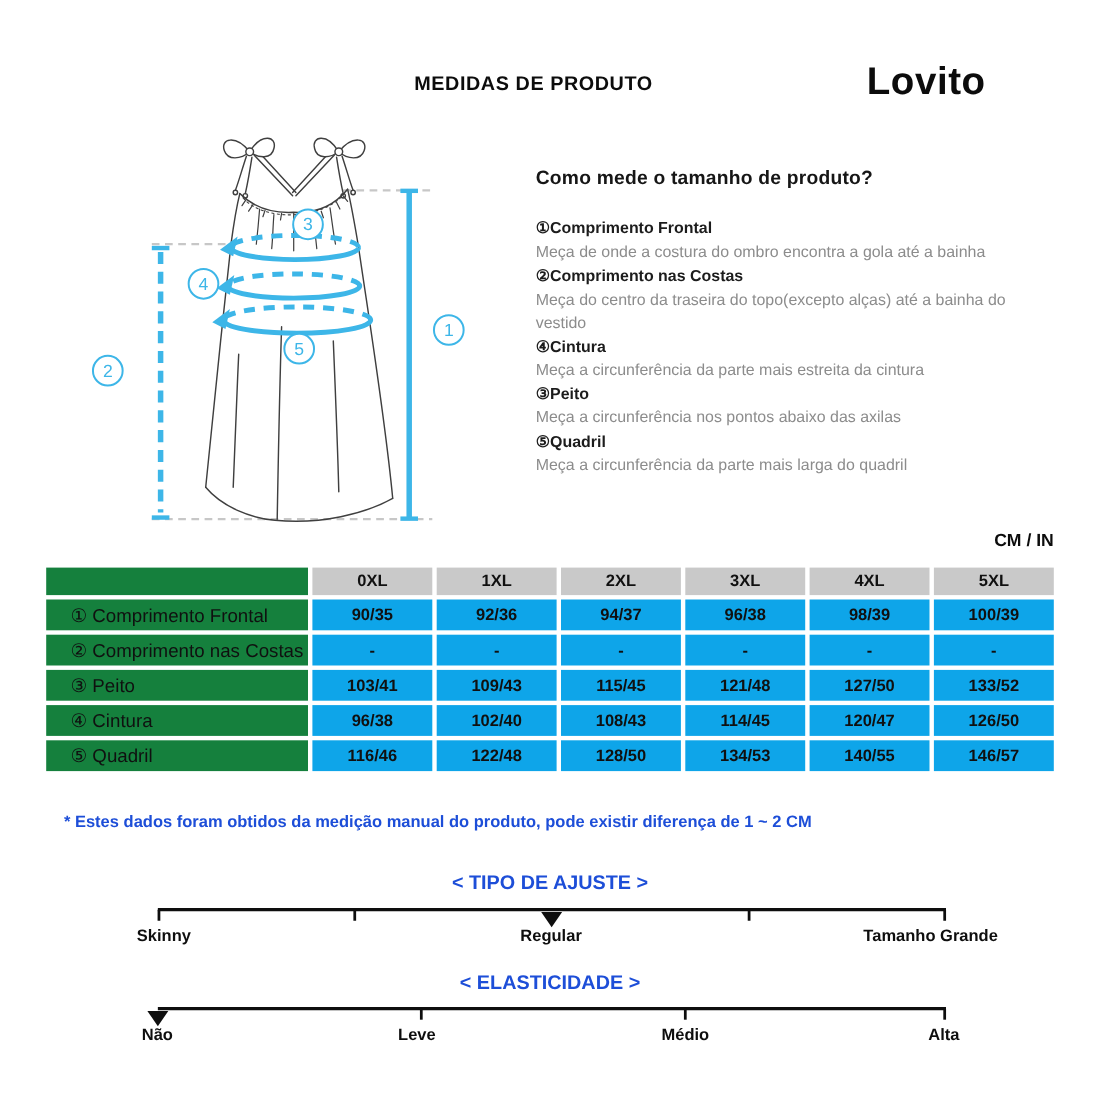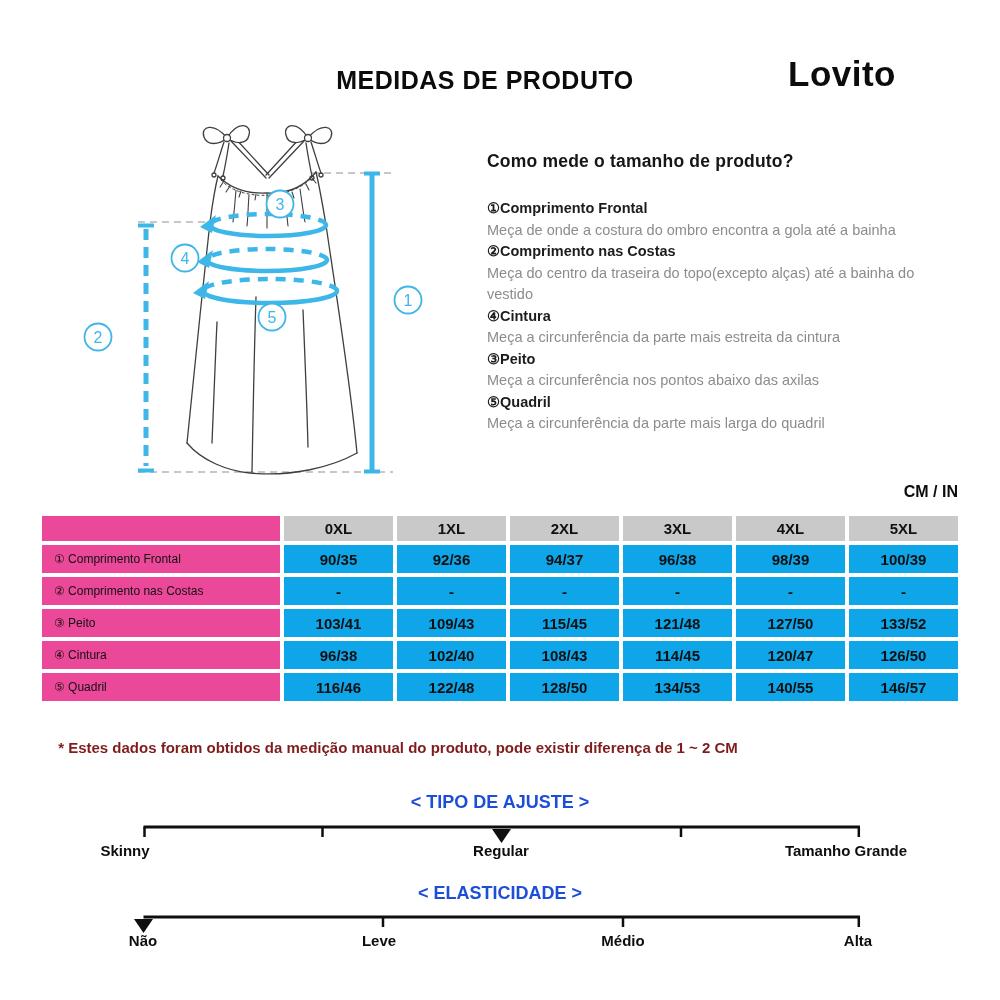--- a/index.html
+++ b/index.html
@@ -1,43 +1,43 @@
 <!DOCTYPE html>
 <html><head>
 <meta charset="utf-8">
 <style>
   * { margin:0; padding:0; box-sizing:border-box; }
   html,body { background:#fff; }
   body { font-family:"Liberation Sans", sans-serif; color:#111; }
   #canvas { position:relative; width:1000px; height:1000px; background:#fff; overflow:hidden; }
 
   .page-title { position:absolute; left:0; top:66px; width:970px; text-align:center;
-    font-size:25px; font-weight:bold; letter-spacing:.5px; color:#0c0c0c; }
+    font-size:18px; font-weight:bold; letter-spacing:.5px; color:#0c0c0c; }
   .brand { position:absolute; left:788px; top:54px; width:212px; font-size:35px;
     font-weight:bold; letter-spacing:.5px; color:#0c0c0c; }
 
   .guide { position:absolute; left:487px; top:151px; width:470px; }
   .guide h2 { font-size:17.5px; font-weight:bold; letter-spacing:.2px; margin-bottom:26px; color:#161616; }
   .gi-label { font-size:14.5px; font-weight:bold; color:#1c1c1c; line-height:21.5px; }
   .gi-desc  { font-size:14.5px; color:#8c8c8c; line-height:21.5px; width:437px; }
 
   .unit { position:absolute; left:658px; top:483px; width:300px; text-align:right;
     font-size:16px; font-weight:bold; color:#0c0c0c; }
 
   .table { position:absolute; left:42px; top:516px; width:916px; display:grid;
     grid-template-columns:238px repeat(6,1fr); grid-template-rows:25px repeat(5,28px);
     gap:4px 4px; }
   .cell { display:flex; align-items:center; justify-content:center;
     background:#0ea5e9; font-size:15px; font-weight:bold; color:#101010; }
   .cell.h { background:#c9c9c9; }
-  .cell.lbl { background:#ec4899; justify-content:flex-start; padding-left:12px;
-    font-weight:normal; font-size:12px; }
+  .cell.lbl { background:#15803d; justify-content:flex-start; padding-left:22px;
+    font-weight:normal; font-size:17px; }
 
   .footnote { position:absolute; left:0; top:739px; width:796px; text-align:center;
-    font-size:15px; font-weight:bold; color:#7f1d1d; }
+    font-size:15px; font-weight:bold; color:#1d4ed8; }
 
   .scale-title { position:absolute; left:0; width:1000px; text-align:center;
     font-size:18px; font-weight:bold; color:#1d4ed8; }
   .scale-svg { position:absolute; left:0; width:1000px; height:32px; }
   .scale-label { position:absolute; font-size:15px; font-weight:bold; color:#0e0e0e;
     text-align:center; }
 </style>
 </head>
 <body>
 
@@ -245,21 +245,21 @@
   <svg class="scale-svg" style="top:817px;" viewBox="0 0 1000 32">
     <path d="M143.5 10 H860" stroke="#0e0e0e" stroke-width="3" fill="none"></path>
     <g stroke="#0e0e0e" stroke-width="2.5" fill="none">
       <path d="M144.5 10 V20"></path>
         <path d="M322.5 10 V20"></path>
         <path d="M681 10 V20"></path>
         <path d="M858.8 10 V20"></path>
     </g>
     <polygon points="492,12 511,12 501.5,26" fill="#0e0e0e"></polygon>
   </svg>
-  <div class="scale-label" style="left:65px;top:842px;width:120px;">Skinny</div>
+  <div class="scale-label" style="left:89px;top:842px;width:120px;">Skinny</div>
   <div class="scale-label" style="left:441px;top:842px;width:120px;">Regular</div>
   <div class="scale-label" style="left:746px;top:842px;width:200px;">Tamanho Grande</div>
 
   <div class="scale-title" style="top:883px;">&lt; ELASTICIDADE &gt;</div>
   <svg class="scale-svg" style="top:907px;" viewBox="0 0 1000 32">
     <path d="M143.5 10 H860" stroke="#0e0e0e" stroke-width="3" fill="none"></path>
     <g stroke="#0e0e0e" stroke-width="2.5" fill="none">
       <path d="M383 10 V20"></path>
         <path d="M623 10 V20"></path>
         <path d="M858.8 10 V20"></path>

